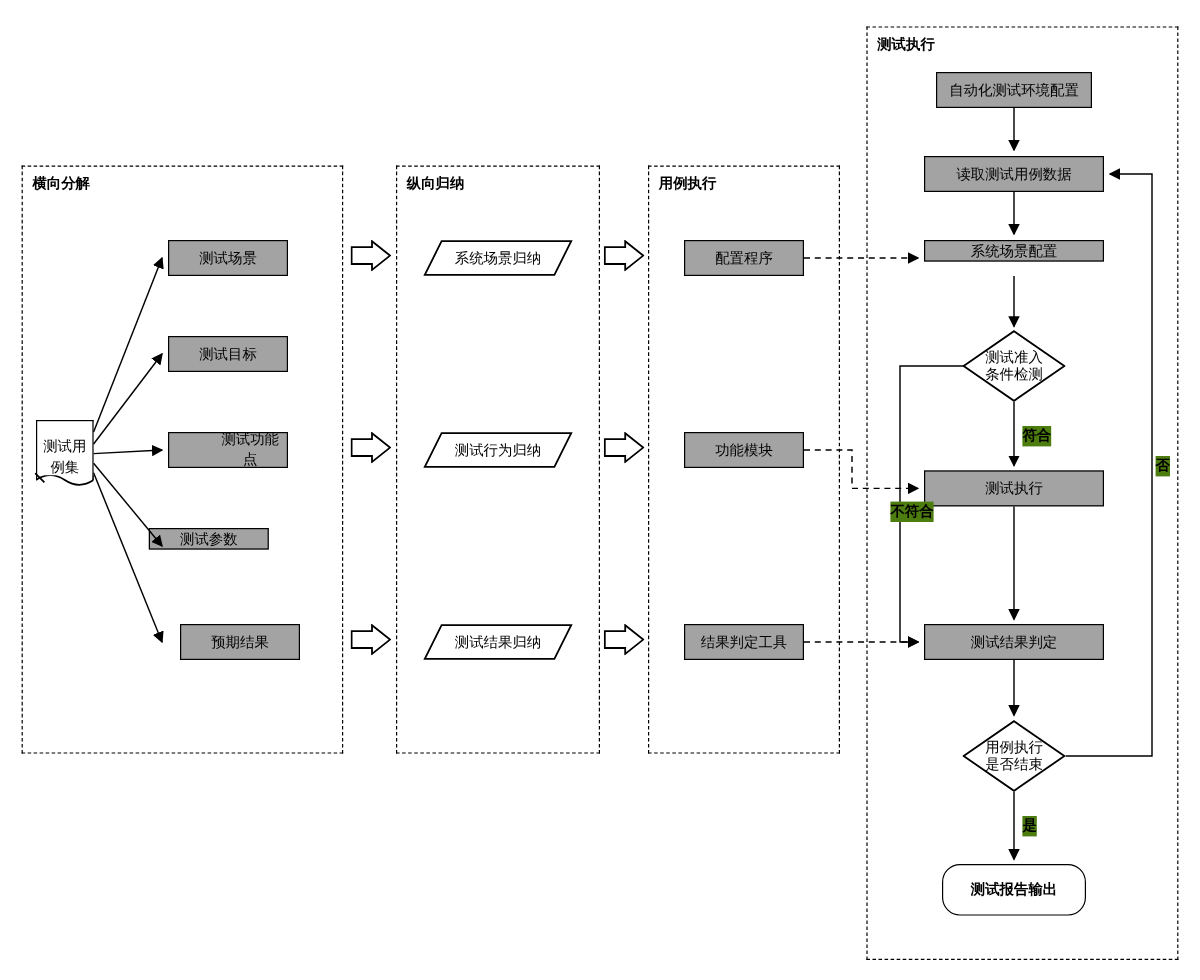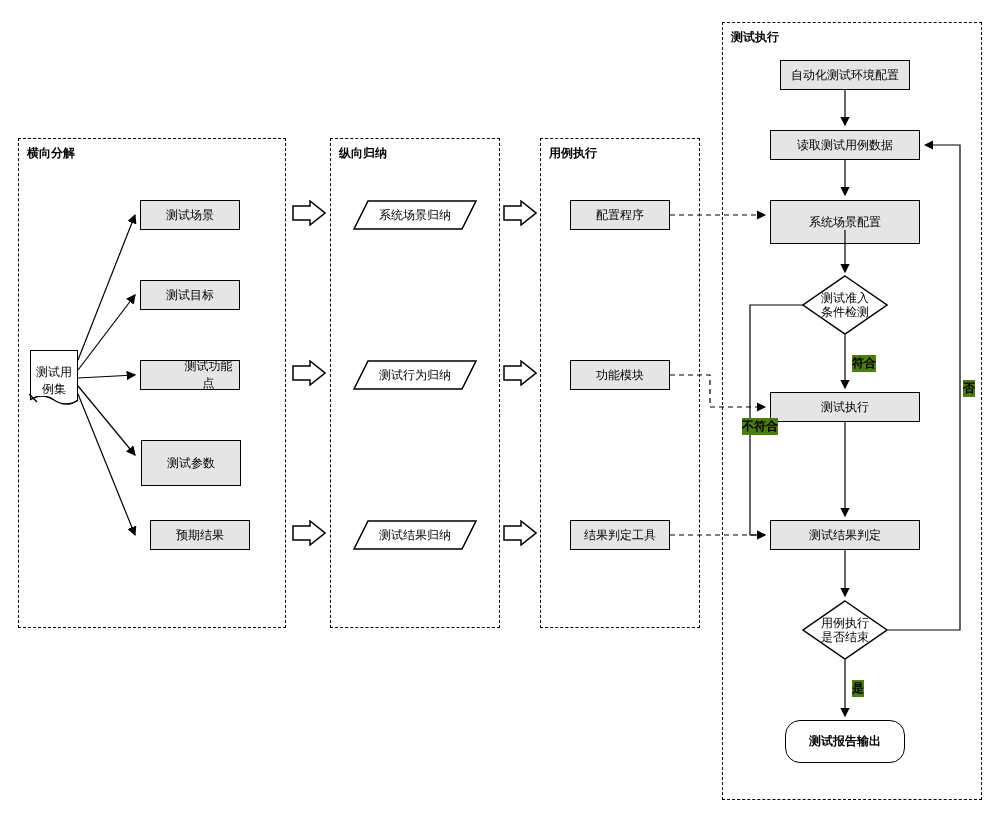--- a/index.html
+++ b/index.html
@@ -19,21 +19,21 @@
   }
   .panel-title {
     position: absolute;
     top: 6px;
     left: 8px;
     font-weight: bold;
   }
   .node {
     position: absolute;
     border: 1.5px solid #000;
-    background: #e5e5e5;
+    background: #a3a3a3;
     display: flex;
     align-items: center;
     justify-content: center;
     text-align: center;
     padding: 3px;
   }
   .doc {
     position: absolute;
     width: 28px;
     height: 58px;
@@ -134,21 +134,21 @@
   <svg style="position:absolute; left:-1px; top:44px;" width="10" height="10">
     <path d="M0 0 L8 8" stroke="#000" stroke-width="1.5"></path>
   </svg>
   <div class="doc-text" style="white-space:pre;">测试用
 例集</div>
 </div>
 
 <div class="node" style="left:140px; top:200px; width:100px; height:30px;">测试场景</div>
 <div class="node" style="left:140px; top:280px; width:100px; height:30px;">测试目标</div>
 <div class="node" style="left:140px; top:360px; width:100px; height:30px;padding-left:40px;">测试功能点</div>
-<div class="node" style="left:141px; top:440px; width:100px; height:46px;">测试参数</div>
+<div class="node" style="left:124px; top:440px; width:100px; height:18px;">测试参数</div>
 <div class="node" style="left:140px; top:520px; width:100px; height:30px;margin-left:10px;">预期结果</div>
 
 <div class="parallelogram" style="left:360px; top:200px;">
   <svg viewBox="0 0 126 30">
       <polygon points="16,1 124,1 110,29 2,29" fill="#fff" stroke="#000" stroke-width="1.5"></polygon>
     </svg>
   <div class="p-text">系统场景归纳</div>
 </div>
 <div class="parallelogram" style="left:360px; top:360px;">
   <svg viewBox="0 0 126 30">
@@ -162,21 +162,21 @@
     </svg>
   <div class="p-text">测试结果归纳</div>
 </div>
 
 <div class="node" style="left:570px; top:200px; width:100px; height:30px;">配置程序</div>
 <div class="node" style="left:570px; top:360px; width:100px; height:30px;">功能模块</div>
 <div class="node" style="left:570px; top:520px; width:100px; height:30px;">结果判定工具</div>
 
 <div class="node" style="left:780px; top:60px; width:130px; height:30px;">自动化测试环境配置</div>
 <div class="node" style="left:770px; top:130px; width:150px; height:30px;">读取测试用例数据</div>
-<div class="node" style="left:770px; top:200px; width:150px; height:44px;">系统场景配置</div>
+<div class="node" style="left:770px; top:200px; width:150px; height:18px;">系统场景配置</div>
 
 <div class="diamond" style="left:802px; top:275px;font-family:Liberation Serif, serif;">
   <svg viewBox="0 0 86 60">
       <polygon points="43,1 85,30 43,59 1,30" fill="#fff" stroke="#000" stroke-width="1.5"></polygon>
     </svg>
   <div class="d-text" style="white-space:pre;">测试准入
 条件检测</div>
 </div>
 
 <div class="node" style="left:770px; top:392px; width:150px; height:30px;">测试执行</div>

